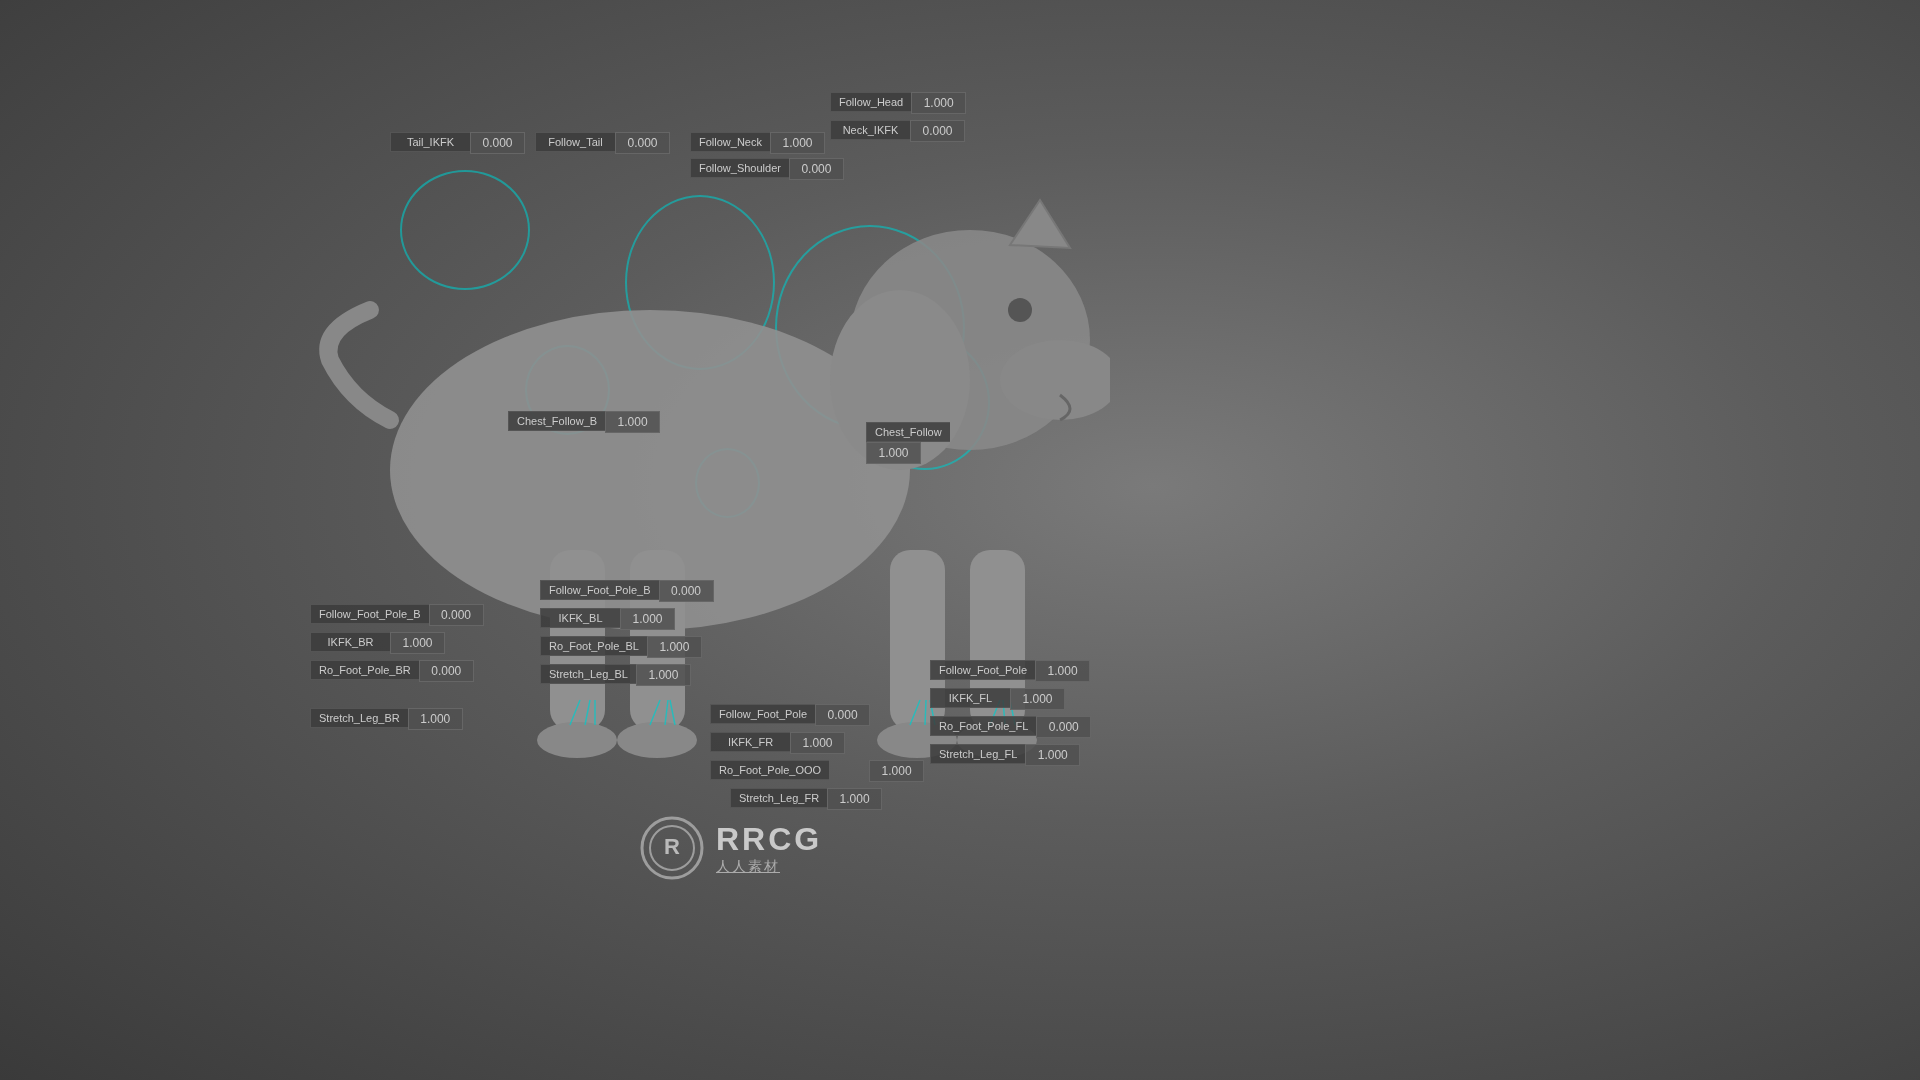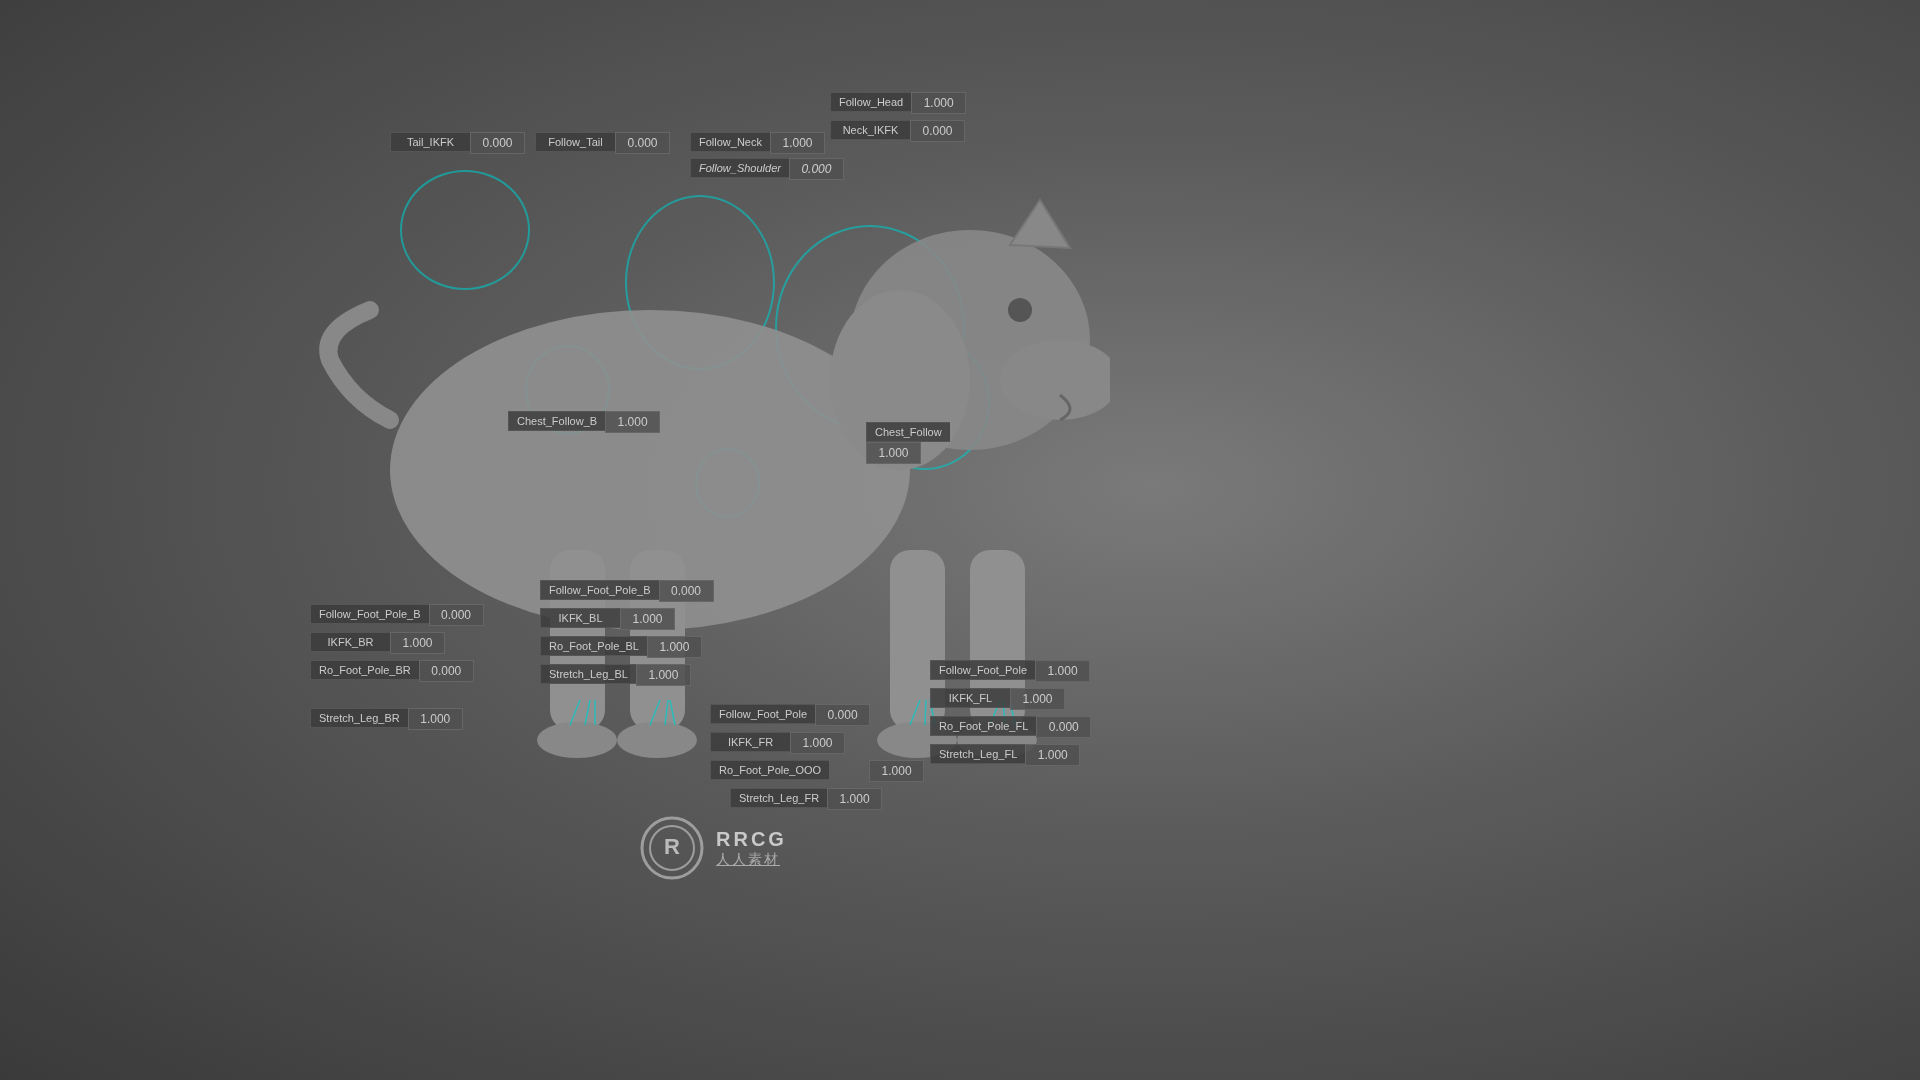--- a/index.html
+++ b/index.html
@@ -73,21 +73,21 @@
       width: 64px;
       height: 64px;
     }
 
     .watermark-text {
       display: flex;
       flex-direction: column;
     }
 
     .watermark-rrcg {
-      font-size: 20px;
+      font-size: 32px;
       font-weight: bold;
       color: #dddddd;
       letter-spacing: 3px;
     }
 
     .watermark-chinese {
       font-size: 14px;
       color: #bbbbbb;
       letter-spacing: 2px;
       text-decoration: underline;
@@ -158,21 +158,21 @@
   <div class="ctrl-row" style="left:535px;top:132px;">
     <div class="ctrl-label">Follow_Tail</div>
     <div class="ctrl-value">0.000</div>
   </div>
 
   <div class="ctrl-row" style="left:690px;top:132px;">
     <div class="ctrl-label">Follow_Neck</div>
     <div class="ctrl-value">1.000</div>
   </div>
 
-  <div class="ctrl-row" style="left:690px;top:158px;font-style:italic;">
+  <div class="ctrl-row" style="left:690px;top:158px;">
     <div class="ctrl-label">Follow_Shoulder</div>
     <div class="ctrl-value">0.000</div>
   </div>
 
   <div class="ctrl-row" style="left:830px;top:92px;">
     <div class="ctrl-label">Follow_Head</div>
     <div class="ctrl-value">1.000</div>
   </div>
 
   <div class="ctrl-row" style="left:830px;top:120px;">

